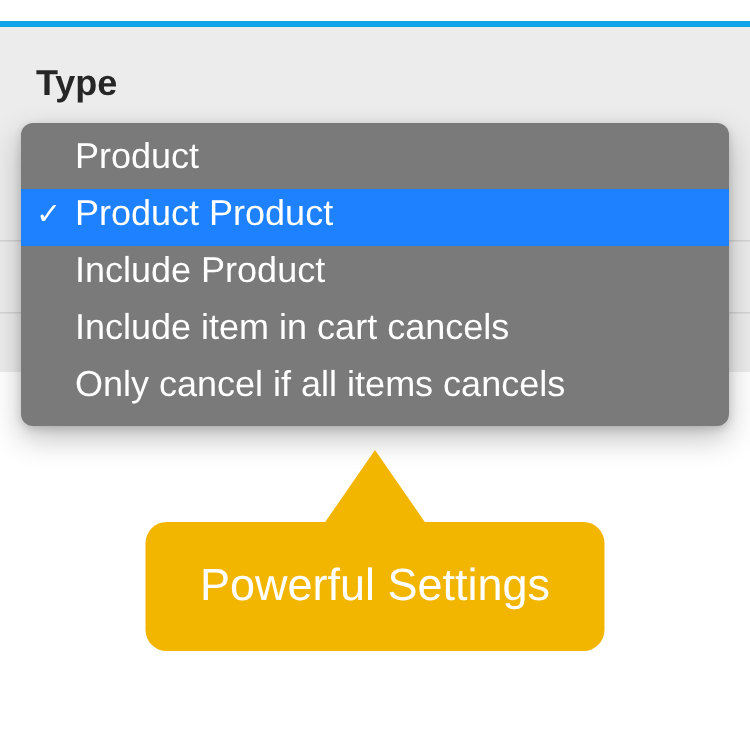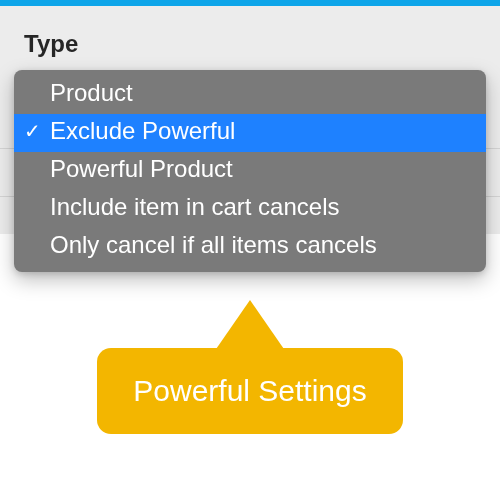--- a/index.html
+++ b/index.html
@@ -7,23 +7,24 @@
     width: 500px;
     height: 500px;
     font-family: -apple-system, BlinkMacSystemFont, "Segoe UI", Helvetica, Arial, sans-serif;
     background: #ffffff;
     overflow: hidden;
     position: relative;
   }
   .panel {
     background: #ececec;
     padding: 24px 0 0 0;
-    border-top: 6px solid #0ea5e9;
+    border-top: 4px solid #0ea5e9;
     position: relative;
     height: 234px;
+    margin-top: 14px;
   }
   .type-label {
     font-size: 24px;
     font-weight: 600;
     color: #262626;
     padding-left: 24px;
     margin-bottom: 12px;
   }
   .dropdown {
     position: absolute;
@@ -108,25 +109,25 @@
   <div class="row-line l1"></div>
   <div class="row-line l2"></div>
 
   <div class="dropdown">
     <div class="dropdown-item">
       <span class="check"></span>
       <span class="item-text">Product</span>
     </div>
     <div class="dropdown-item selected">
       <span class="check">✓</span>
-      <span class="item-text">Exclude Powerful</span>
+      <span class="item-text">Product Product</span>
     </div>
     <div class="dropdown-item">
       <span class="check"></span>
-      <span class="item-text">Powerful Product</span>
+      <span class="item-text">Include Product</span>
     </div>
     <div class="dropdown-item">
       <span class="check"></span>
       <span class="item-text">Include item in cart cancels</span>
     </div>
     <div class="dropdown-item">
       <span class="check"></span>
       <span class="item-text">Only cancel if all items cancels</span>
     </div>
   </div>

